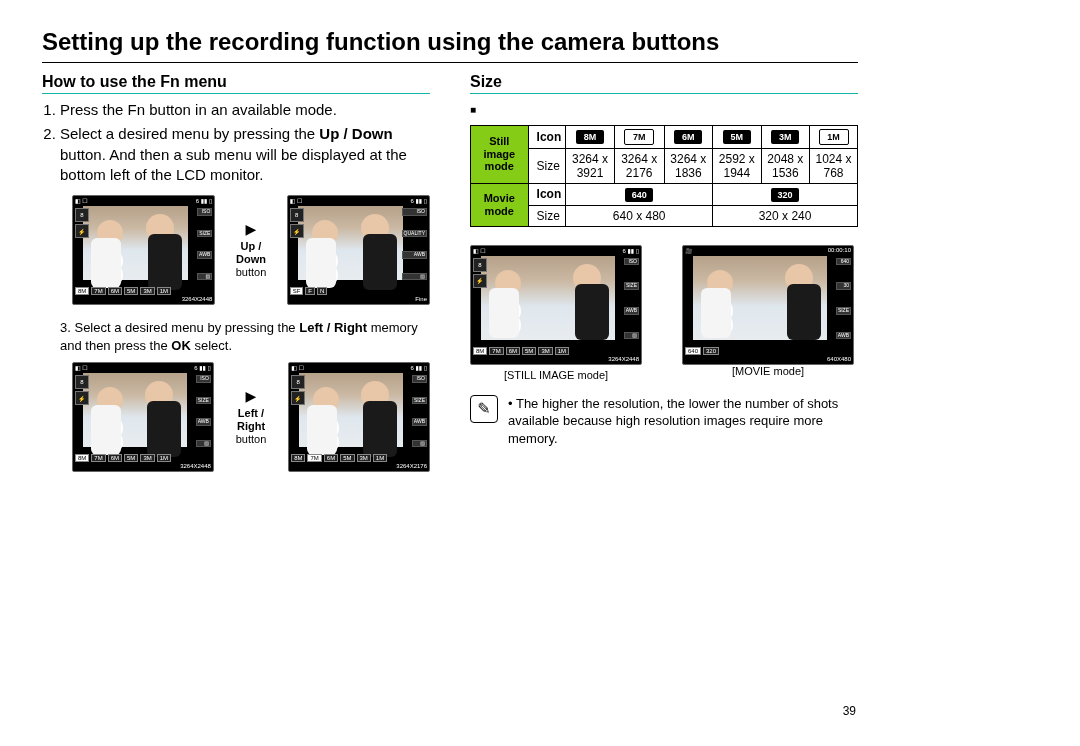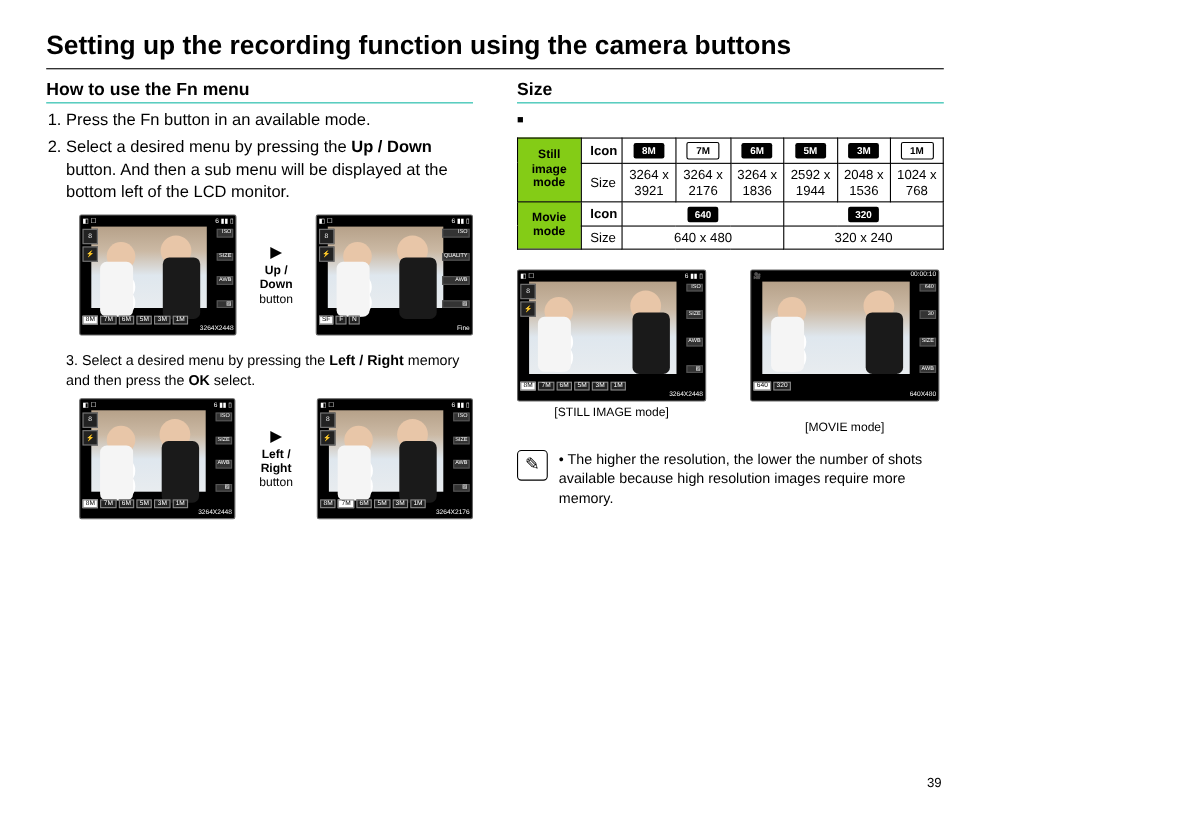--- a/index.html
+++ b/index.html
@@ -294,21 +294,21 @@
                 <span>AWB</span>
               </div>
             <div class="bot">
               <div class="chips">
                   <span class="sel">640</span>
                   <span>320</span>
                 </div>
               <div class="res">640X480</div>
             </div>
           </div>
-          <div style="margin-top:18px">[MOVIE mode]</div>
+          <div style="margin-top:0">[MOVIE mode]</div>
         </div>
       </div>
 
       <div class="note">
         <div class="nicon">✎</div>
         <div>• <span>The higher the resolution, the lower the number of shots available because high resolution images require more memory.</span></div>
       </div>
     </div>
   </div>
 

